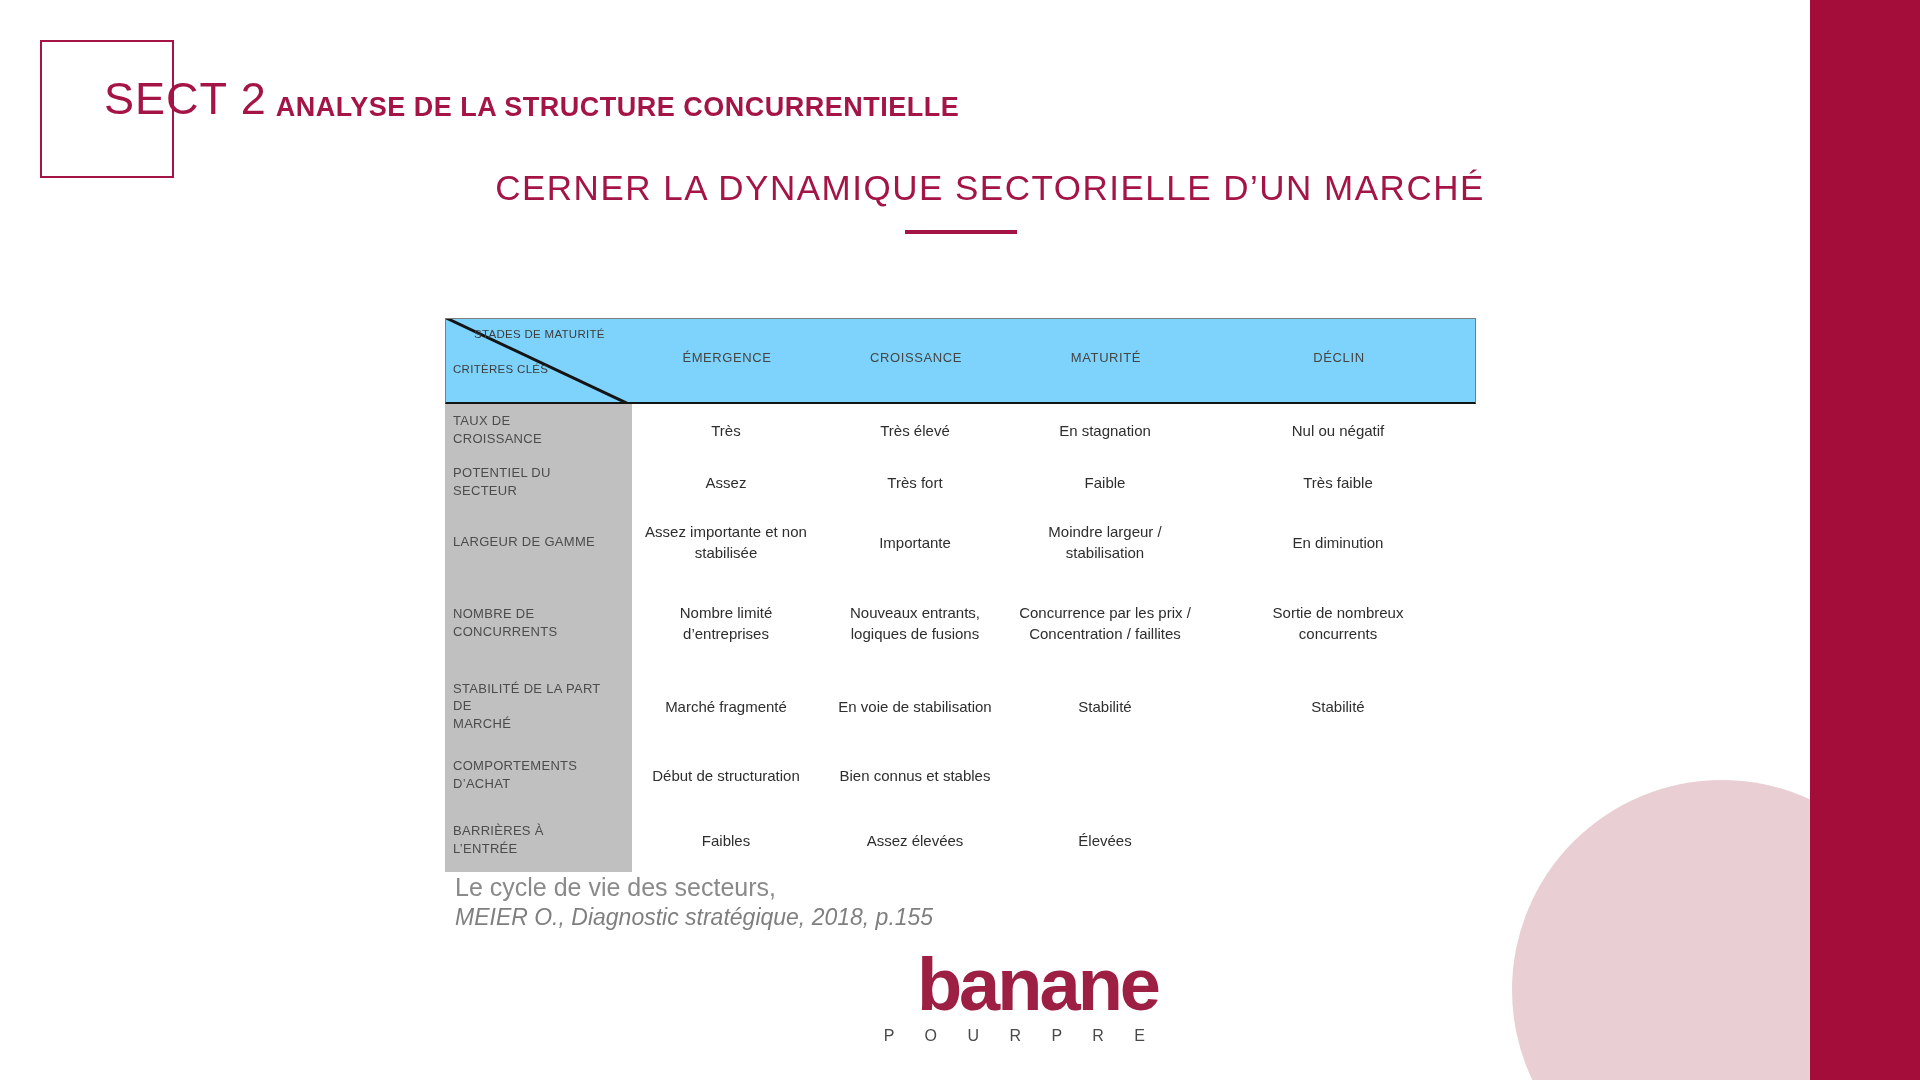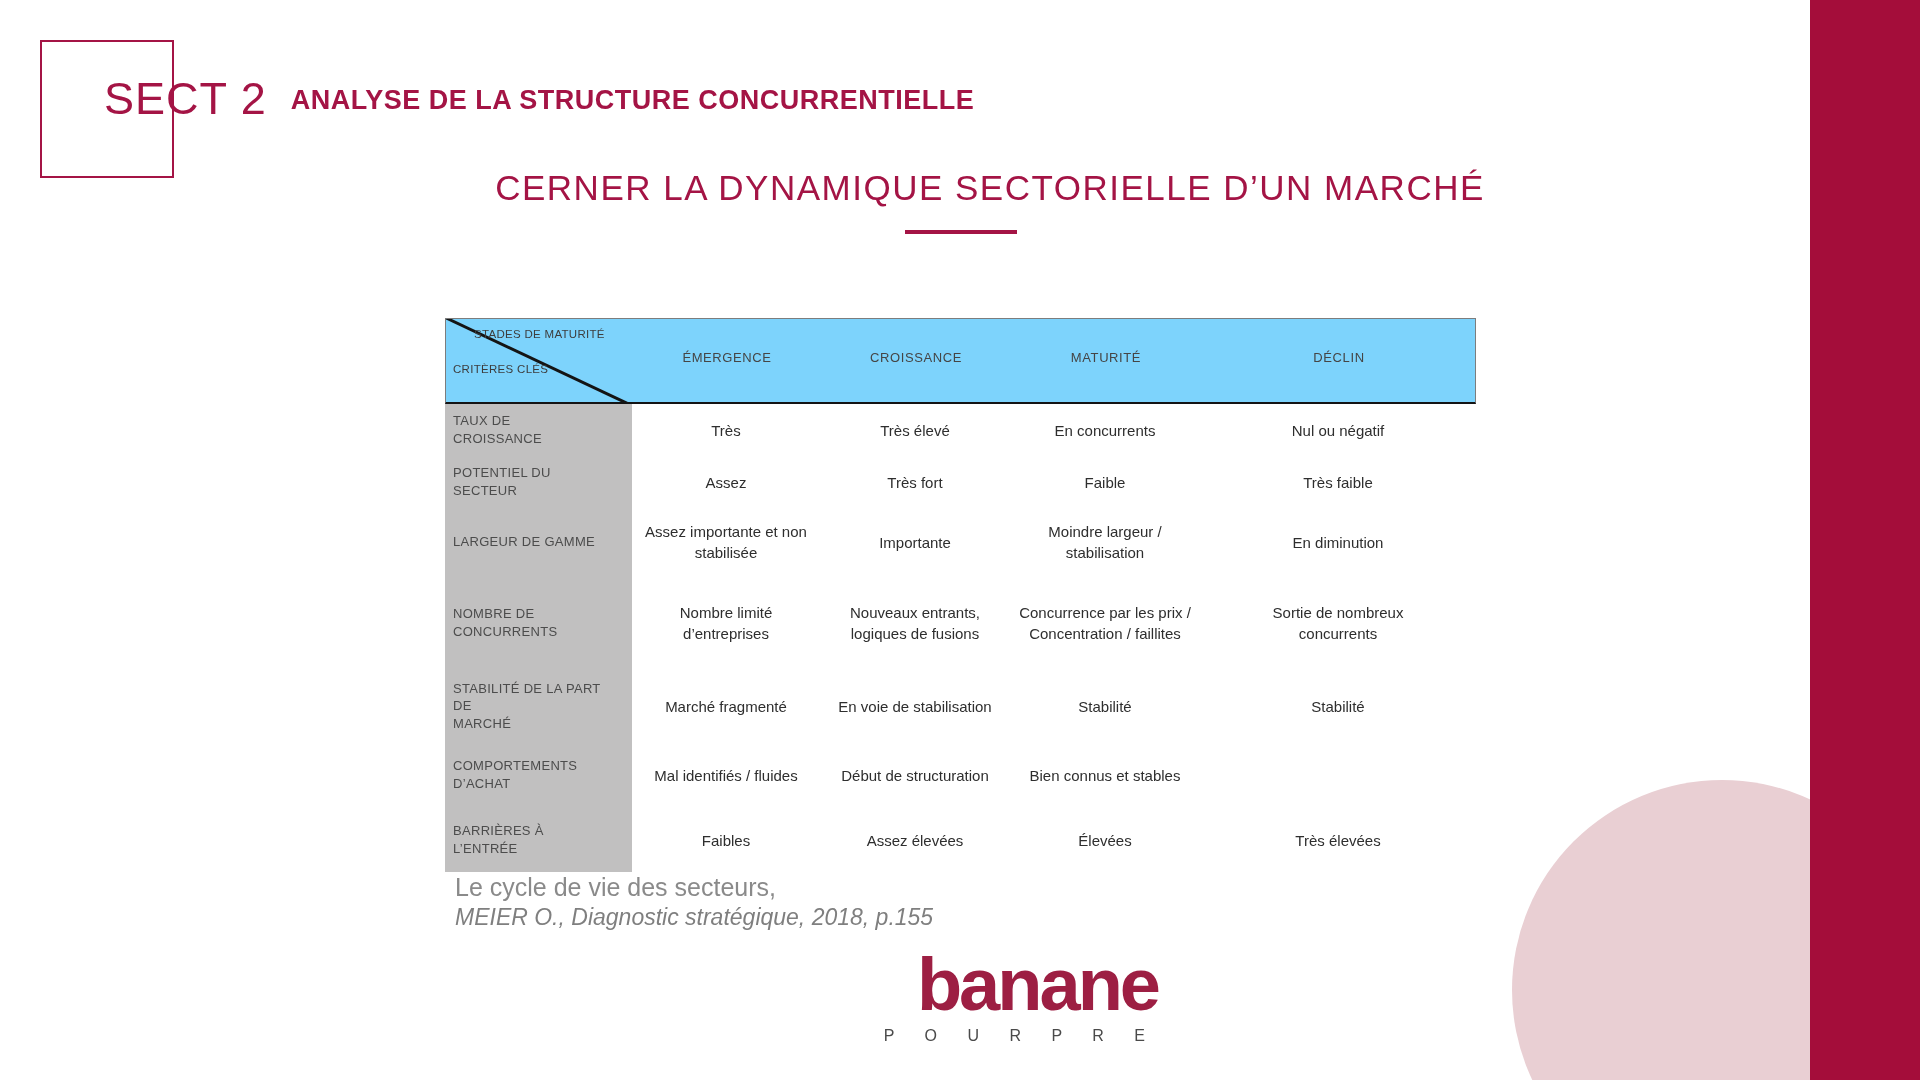--- a/index.html
+++ b/index.html
@@ -6,21 +6,21 @@
   .slide{
     position:relative;width:1920px;height:1080px;overflow:hidden;background:#ffffff;
     font-family:"Liberation Sans",sans-serif;
   }
   
   .pink-circle{position:absolute;left:1512px;top:780px;width:420px;height:420px;border-radius:50%;background:#E9CFD3;z-index:1;}
   .red-bar{position:absolute;left:1810px;top:0;width:110px;height:1080px;background:#A40D3A;z-index:2;}
 
   
   .section-square{position:absolute;left:40px;top:40px;width:130px;height:134px;border:2px solid #A41445;background:transparent;}
-  .kicker{position:absolute;left:104px;top:76px;display:flex;align-items:center;gap:24px;z-index:3;}
+  .kicker{position:absolute;left:104px;top:76px;display:flex;align-items:flex-end;gap:9px;z-index:3;}
   .sect-label{font-size:45px;font-weight:300;letter-spacing:1px;color:#A41445;line-height:1;}
   .kicker-title{font-size:27px;font-weight:700;letter-spacing:0.5px;color:#A41445;line-height:1;padding-top:4px;}
 
   .page-title{position:absolute;left:445px;top:168px;width:1090px;text-align:center;font-size:35px;font-weight:400;letter-spacing:1.5px;color:#A41445;}
   .title-underline{position:absolute;left:905px;top:230px;width:112px;height:4px;background:#A41445;}
 
   
   .tbl{position:absolute;left:445px;top:318px;width:1031px;z-index:3;font-family:"Liberation Sans",sans-serif;}
   .tbl-header{
     display:grid;grid-template-columns:187px 188px 190px 190px 276px;height:86px;
@@ -80,21 +80,21 @@
       <div class="col-h">ÉMERGENCE</div>
       <div class="col-h">CROISSANCE</div>
       <div class="col-h">MATURITÉ</div>
       <div class="col-h">DÉCLIN</div>
     </div>
 
     <div class="tbl-row h52">
       <div class="row-label">TAUX DE CROISSANCE</div>
       <div class="cell">Très</div>
       <div class="cell">Très élevé</div>
-      <div class="cell">En concurrents</div>
+      <div class="cell">En stagnation</div>
       <div class="cell">Nul ou négatif</div>
     </div>
 
     <div class="tbl-row h52">
       <div class="row-label">POTENTIEL DU SECTEUR</div>
       <div class="cell">Assez</div>
       <div class="cell">Très fort</div>
       <div class="cell">Faible</div>
       <div class="cell">Très faible</div>
     </div>
@@ -121,31 +121,29 @@
 MARCHÉ</div>
       <div class="cell">Marché fragmenté</div>
       <div class="cell">En voie de stabilisation</div>
       <div class="cell">Stabilité</div>
       <div class="cell">Stabilité</div>
     </div>
 
     <div class="tbl-row h66">
       <div class="row-label">COMPORTEMENTS
 D’ACHAT</div>
-      <div class="cell">Mal identifiés / fluides</div>
       <div class="cell">Début de structuration</div>
       <div class="cell">Bien connus et stables</div>
     </div>
 
     <div class="tbl-row h64">
       <div class="row-label">BARRIÈRES À L’ENTRÉE</div>
       <div class="cell">Faibles</div>
       <div class="cell">Assez élevées</div>
       <div class="cell">Élevées</div>
-      <div class="cell">Très élevées</div>
     </div>
   </div>
 
   <div class="citation">
     <div class="citation-line1">Le cycle de vie des secteurs,</div>
     <div class="citation-line2">MEIER O., Diagnostic stratégique, 2018, p.155</div>
   </div>
 
   <div class="logo">
     <div class="logo-word">banane</div>

